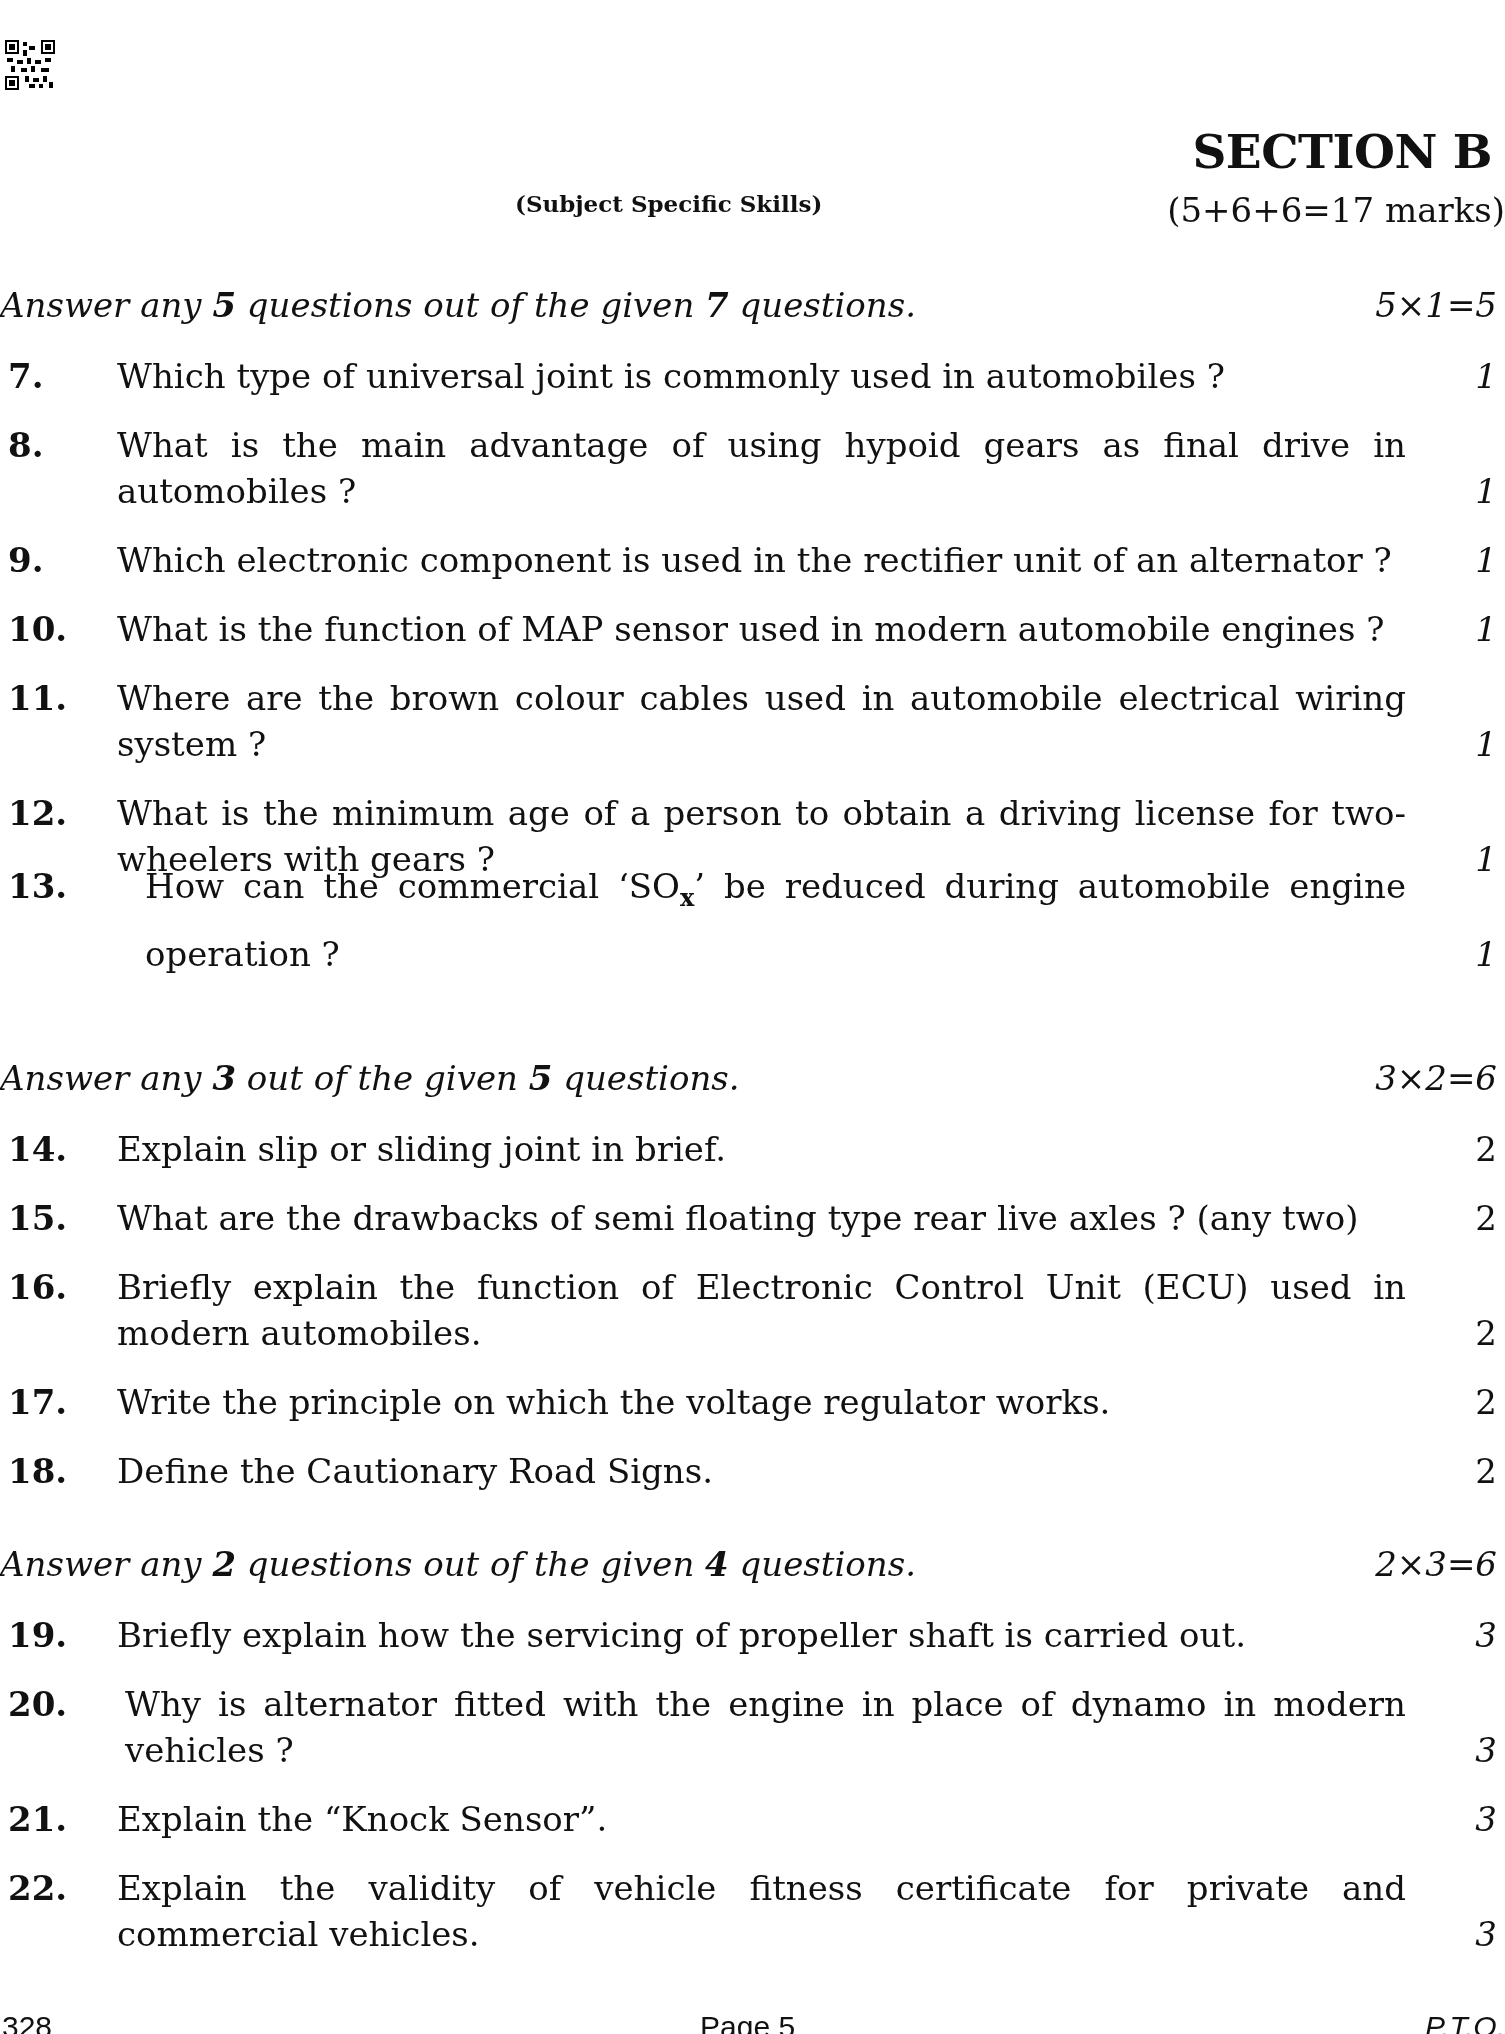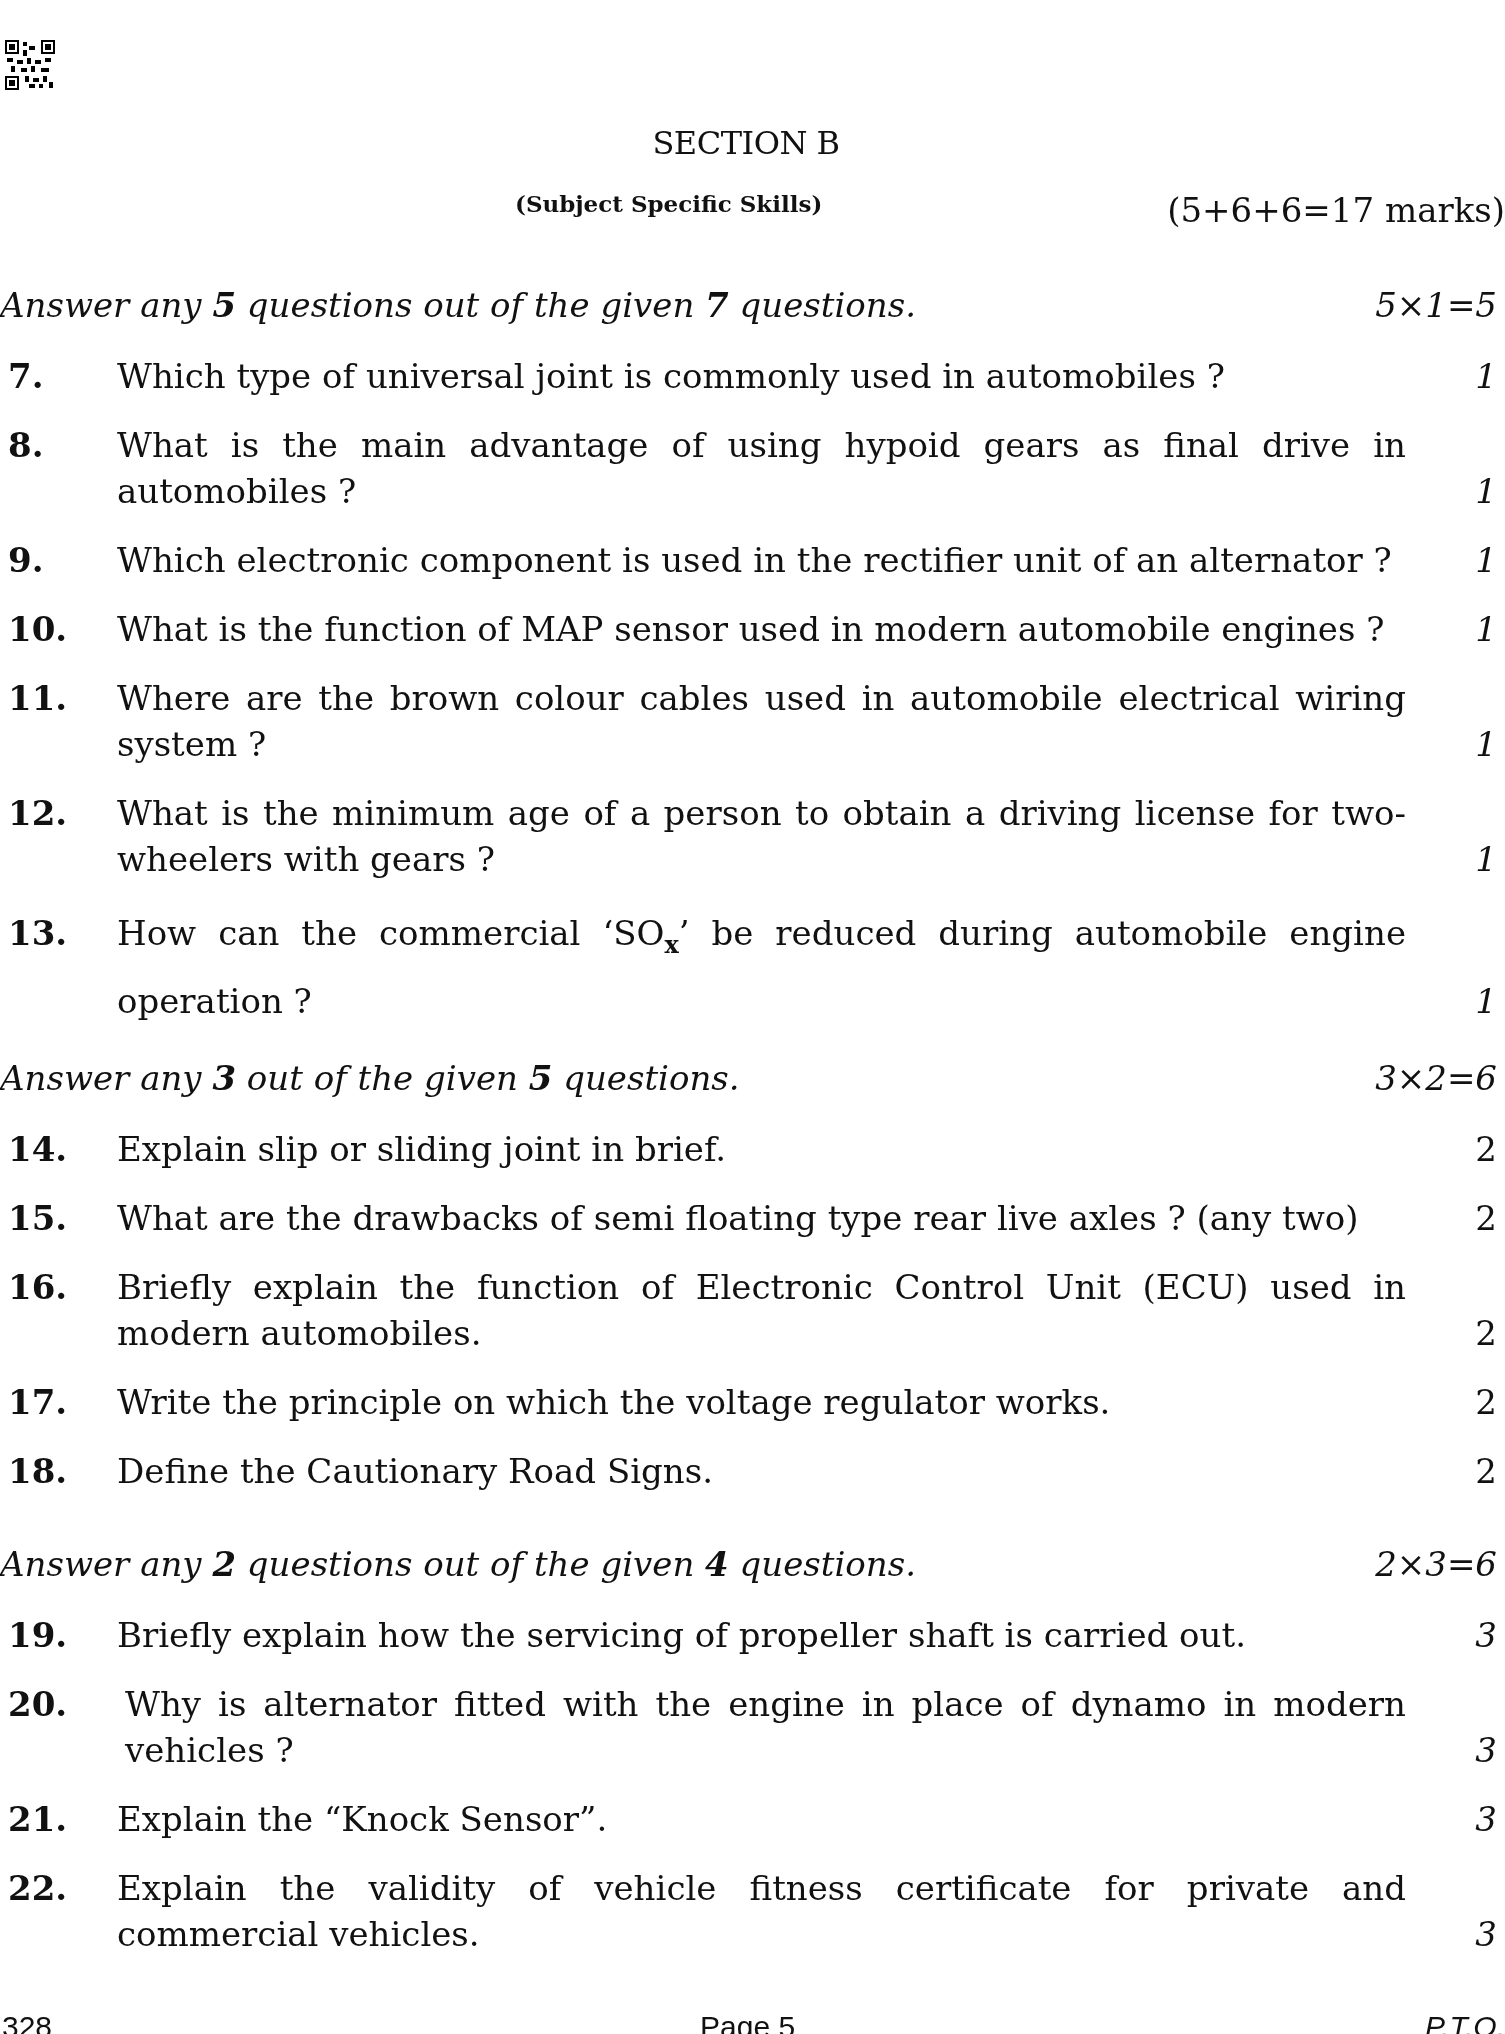--- a/index.html
+++ b/index.html
@@ -1,20 +1,20 @@
 <!DOCTYPE html>
 <html><head>
 <meta charset="utf-8">
 <style>
   html, body { margin: 0; padding: 0; background: #ffffff; }
   body { width: 1505px; height: 2034px; position: relative; overflow: hidden;
          font-family: "DejaVu Serif", "Liberation Serif", serif; color: #111; }
   .qr { position: absolute; left: 5px; top: 40px; width: 50px; height: 50px; }
-  .title { position: absolute; top: 124px; left: 0; width: 1492px; text-align: center;
-           font-weight: normal; font-size: 32px; letter-spacing: -0.5px; }
+  .title { position: absolute; top: 124px; left: 0; width: 1492px; text-align: right;
+           font-weight: bold; font-size: 47px; letter-spacing: -0.5px; }
   .subtitle { position: absolute; top: 190px; left: 515px; font-weight: bold; font-size: 23px; }
   .marks-total { position: absolute; top: 190px; right: 0; font-weight: normal; font-size: 34px; white-space: nowrap; text-align: center; }
   .instr { position: absolute; left: 0; right: 8px; font-style: italic; font-size: 34px;
            display: flex; justify-content: space-between; }
   .instr b { font-style: italic; }
   .q { position: absolute; left: 0; right: 8px; font-size: 34px; line-height: 46px; }
   .q .num { position: absolute; left: 8px; top: 0; font-weight: bold; }
   .q .text { margin-left: 117px; margin-right: 91px; text-align: justify; text-align-last: left; }
   .q .mark { position: absolute; right: 0; bottom: 0; font-style: italic; }
   .q .mark.up { font-style: normal; }
@@ -86,21 +86,21 @@
 <div class="q" style="top:675px;">
   <span class="num">11.</span>
   <div class="text">Where are the brown colour cables used in automobile electrical wiring system ?</div>
   <span class="mark">1</span>
 </div>
 <div class="q" style="top:790px;">
   <span class="num">12.</span>
   <div class="text">What is the minimum age of a person to obtain a driving license for two-wheelers with gears ?</div>
   <span class="mark">1</span>
 </div>
-<div class="q" style="top:905px; line-height:57px;">
+<div class="q" style="top:858px; line-height:57px;padding-left:28px;">
   <span class="num">13.</span>
   <div class="text"><span>How can the commercial ‘SO</span><sub style="font-size:24px;font-weight:bold;">x</sub><span>’ be reduced during automobile engine operation ?</span></div>
   <span class="mark">1</span>
 </div>
 
 <div class="instr" style="top:1058px;">
   <span><span>Answer any </span><b>3</b><span> out of the given </span><b>5</b><span> questions.</span></span>
   <span>3×2=6</span>
 </div>
 

